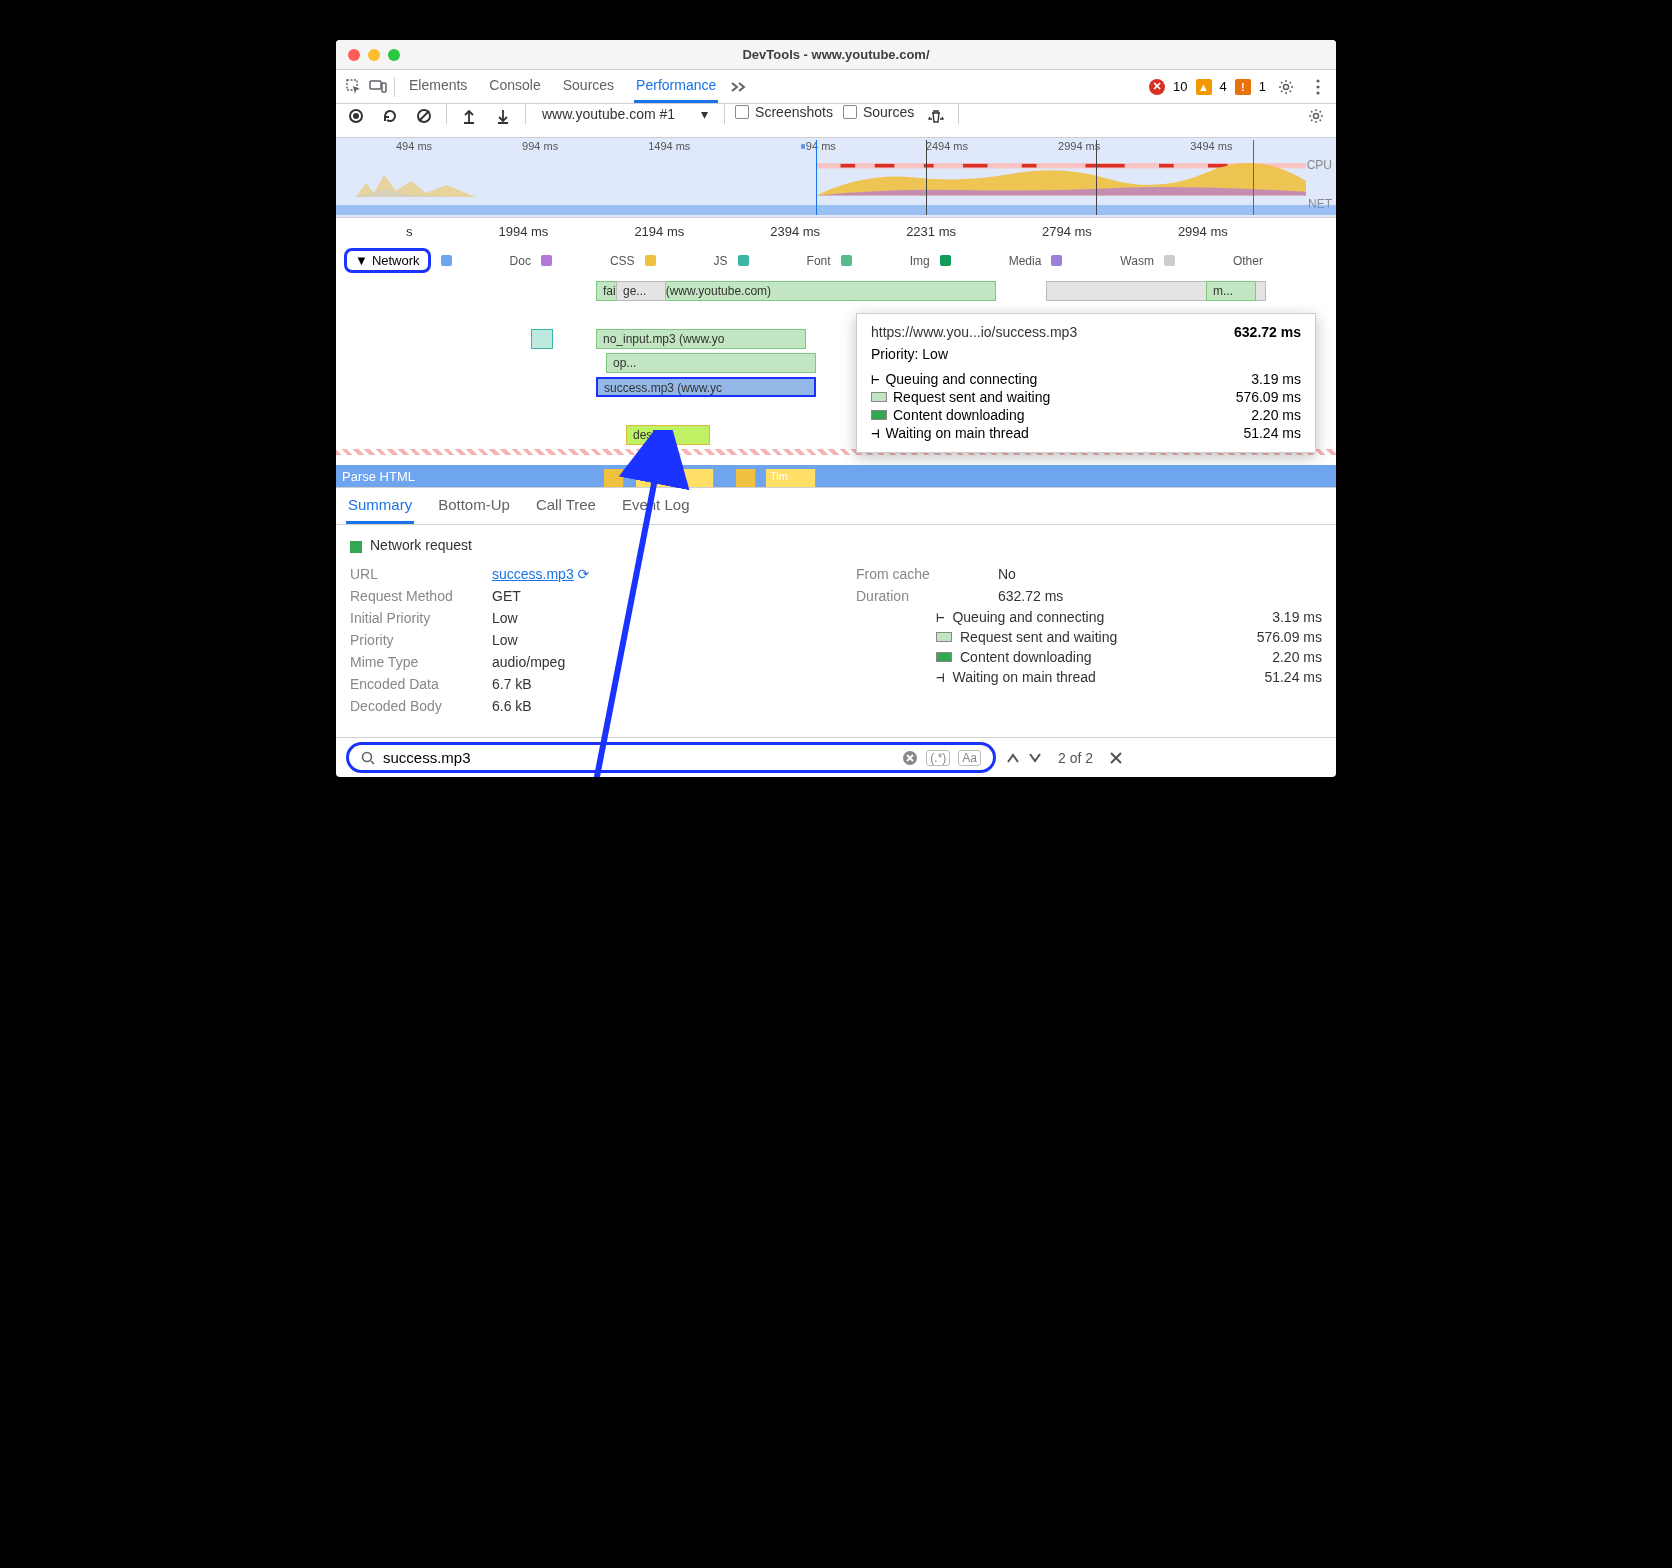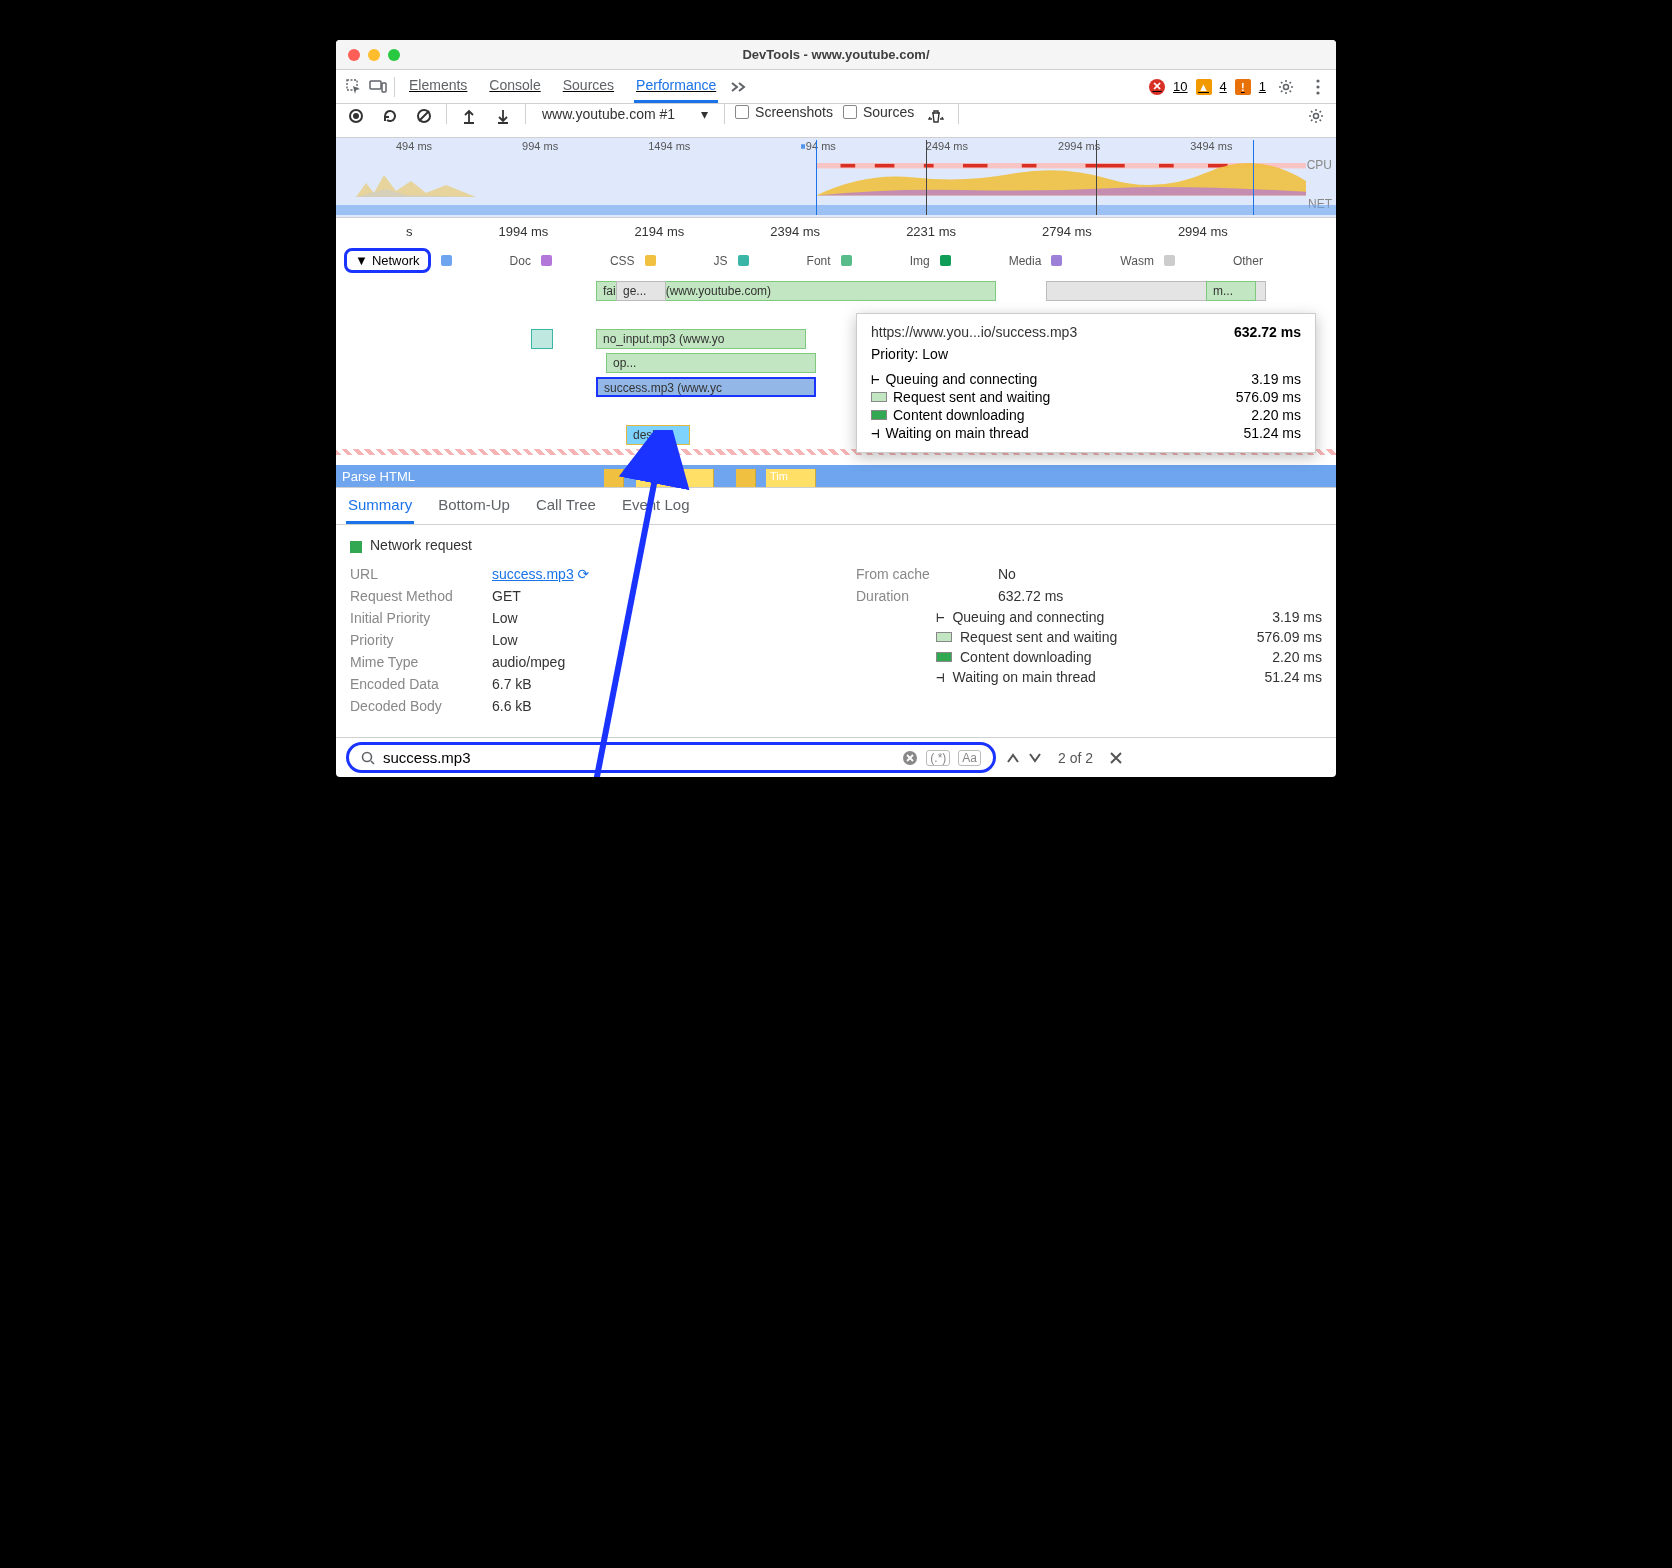--- a/index.html
+++ b/index.html
@@ -5,21 +5,21 @@
 * { box-sizing: border-box; margin: 0; padding: 0; font-family: -apple-system, BlinkMacSystemFont, "Segoe UI", Helvetica, Arial, sans-serif; }
 body { background: #000; display: flex; align-items: flex-start; justify-content: center; padding: 40px; width: 1672px; height: 1568px; }
 .window { width: 1000px; background: #fff; border-radius: 4px; overflow: hidden; box-shadow: 0 10px 40px rgba(0,0,0,0.5); position: relative; }
 .titlebar { height: 30px; background: #f5f5f5; display: flex; align-items: center; padding: 0 12px; border-bottom: 1px solid #d0d0d0; position: relative; }
 .traffic { display: flex; gap: 8px; }
 .tl { width: 12px; height: 12px; border-radius: 50%; }
 .tl.red { background: #ff5f57; }
 .tl.yellow { background: #ffbd2e; }
 .tl.green { background: #28c840; }
 .title { position: absolute; left: 0; right: 0; text-align: center; font-size: 13px; font-weight: 600; color: #404040; }
-.topbar { height: 34px; border-bottom: 1px solid #d0d0d0; display: flex; align-items: center; padding: 0 6px; gap: 0; font-size: 14px; text-decoration: underline; }
+.topbar { height: 34px; border-bottom: 1px solid #d0d0d0; display: flex; align-items: center; padding: 0 6px; gap: 0; font-size: 14px; }
 .ico { display: inline-flex; align-items: center; justify-content: center; width: 24px; height: 24px; cursor: pointer; color: #5f6368; }
 .tabs { display: flex; gap: 18px; margin-left: 8px; }
 .tab { color: #5f6368; cursor: pointer; padding: 7px 2px; }
 .tab.active { color: #1a73e8; border-bottom: 3px solid #1a73e8; }
 .badges { display: flex; gap: 8px; margin-left: auto; align-items: center; font-size: 13px; }
 .badge-ico { width: 16px; height: 16px; display: inline-flex; align-items: center; justify-content: center; border-radius: 50%; color: #fff; font-size: 11px; font-weight: bold; }
 .toolbar2 { height: 34px; border-bottom: 1px solid #d0d0d0; display: flex; align-items: flex-start; padding: 0 8px; gap: 10px; font-size: 14px; color: #333; }
 .toolbar2 .sep { width: 1px; height: 20px; background: #d0d0d0; }
 .dropdown { display: flex; align-items: center; gap: 6px; padding: 2px 6px; }
 .cbwrap { display: flex; align-items: center; gap: 6px; }
@@ -261,21 +261,21 @@
     </div>
     <div class="bars">
       <div class="bar" style="left:260px;top:0;width:400px">failure.mp3 (www.youtube.com)</div>
       <div class="bar" style="left:710px;top:0;width:220px;background:#e4e4e4;border-color:#bbb"></div>
       <div class="bar" style="left:870px;top:0;width:50px">m...</div>
       <div class="bar" style="left:280px;top:24;width:50px;background:#e4e4e4;border-color:#bbb">ge...</div>
       <div class="bar" style="left:260px;top:48px;width:210px">no_input.mp3 (www.yo</div>
       <div class="bar" style="left:195px;top:48px;width:22px;background:#bfe8e0;border-color:#3bb5a6"></div>
       <div class="bar" style="left:270px;top:72px;width:210px">op...</div>
       <div class="bar sel" style="left:260px;top:96px;width:220px">success.mp3 (www.yc</div>
-      <div class="bar" style="left:290px;top:144px;width:64px;background:#7dd3fc;border-color:#e2b93f">desk</div>
+      <div class="bar" style="left:290px;top:144px;width:84px;background:#bef264;border-color:#e2b93f">desk</div>
       <div style="position:absolute;left:0;top:168px;right:0;height:6px;background:repeating-linear-gradient(45deg,#f6b4b4,#f6b4b4 4px,#fff 4px,#fff 8px)"></div>
     </div>
     <div class="parse-row">
       <span>Parse HTML</span>
       <div class="flame-mini" style="left:268px;width:20px;background:#f0c040;bottom:0"></div>
       <div class="flame-mini" style="left:300px;width:78px;bottom:0">Fir...ack</div>
       <div class="flame-mini" style="left:400px;width:20px;background:#f0c040;bottom:0"></div>
       <div class="flame-mini" style="left:430px;width:50px;bottom:0">Tim</div>
     </div>
 

